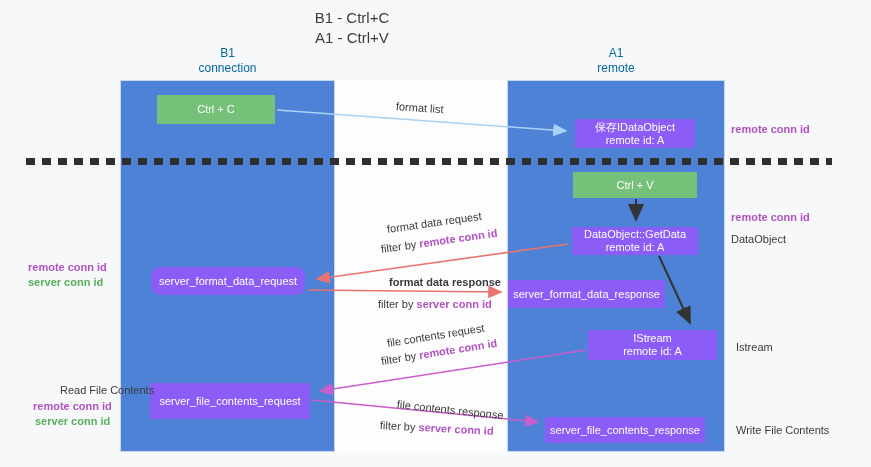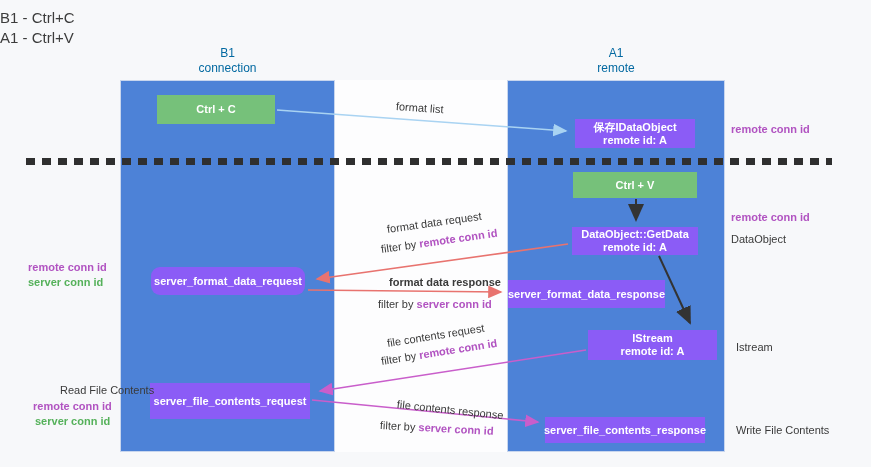--- a/index.html
+++ b/index.html
@@ -1,36 +1,36 @@
 <!DOCTYPE html>
 <html><head>
 <meta charset="utf-8">
 <style>
   html,body{margin:0;padding:0;background:#f7f8fa;font-family:"Liberation Sans",sans-serif;}
   .canvas{position:relative;width:871px;height:467px;background:#f7f8fa;overflow:hidden;}
 
-  .title-block{position:absolute;left:0;top:8px;width:704px;text-align:left;
+  .title-block{position:absolute;left:0;top:8px;width:704px;text-align:center;
     font-size:15px;line-height:20px;color:#3c3c3c;}
 
   .lifeline-header{position:absolute;top:46px;text-align:center;font-size:12px;
     line-height:15px;color:#0369a1;}
   .lifeline-header.left{left:120px;width:215px;}
   .lifeline-header.right{left:507px;width:218px;}
 
   .midband{position:absolute;left:335px;top:80px;width:172px;height:372px;background:#fdfdfe;}
   .column{position:absolute;top:80px;height:372px;background:#4d82d7;border:1px solid #c8d6ee;box-sizing:border-box;}
   .column.left{left:120px;width:215px;}
   .column.right{left:507px;width:218px;}
 
   .divider{position:absolute;left:26px;top:158px;width:806px;height:7px;
     background:repeating-linear-gradient(to right,#2f2f2f 0 9px,transparent 9px 16px);}
 
   .node{position:absolute;display:flex;flex-direction:column;align-items:center;
     justify-content:center;color:#fff;font-size:11px;line-height:13px;text-align:left;
-    box-sizing:border-box;font-weight:bold;}
+    box-sizing:border-box;}
   .node.green{background:#76c17a;}
   .node.orange{background:#8b5cf6;}
 
   .msg{position:absolute;font-size:11px;color:#3a3a3a;white-space:nowrap;transform-origin:left center;}
   .msg .hl-remote{color:#b153c1;font-weight:bold;}
   .msg .hl-server{color:#b153c1;font-weight:bold;}
 
   .side-label{position:absolute;font-size:11px;white-space:nowrap;color:#3a3a3a;}
   .side-label.purple{color:#b153c1;font-weight:bold;}
   .side-label.green{color:#55b15a;font-weight:bold;}

